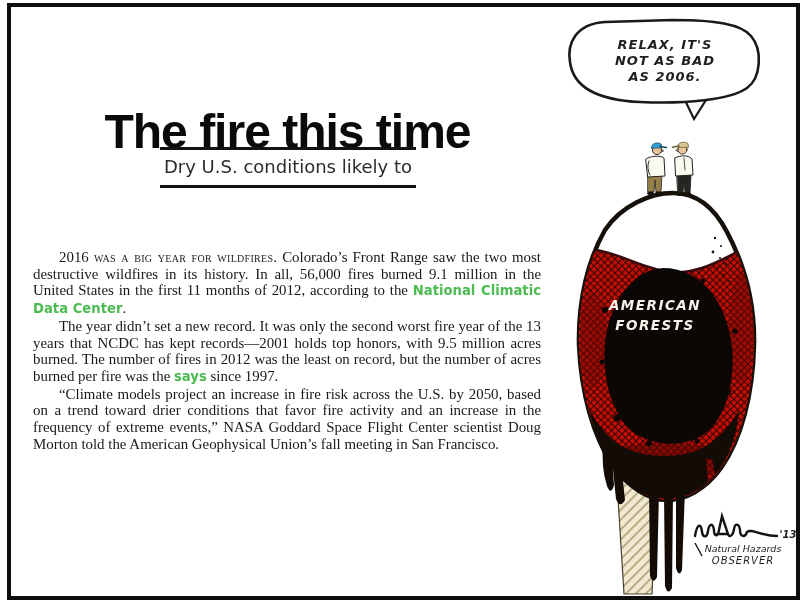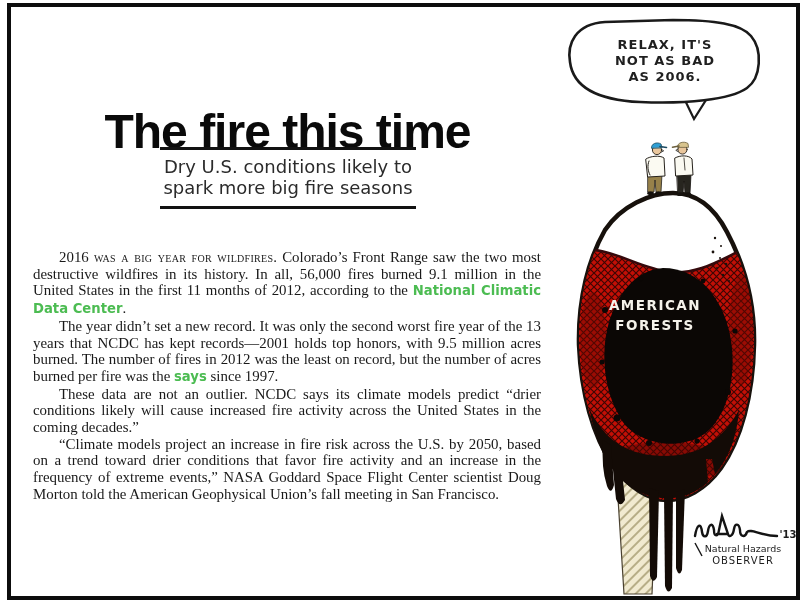--- a/index.html
+++ b/index.html
@@ -29,47 +29,45 @@
     font-family:"Liberation Serif", serif;
     font-size:14.9px; line-height:16.7px; color:#191919;
     text-align:justify;
   }
   .body-text p { margin:0; text-indent:26px; }
   .sc { font-variant:small-caps; letter-spacing:0.3px; }
   .green-link {
     color:#4cbc52; font-family:"DejaVu Sans", sans-serif;
     font-weight:bold; font-size:13.2px; text-decoration:none;
   }
-  .cartoon { position:absolute; left:545px; top:0; width:260px; height:500px; }
+  .cartoon { position:absolute; left:545px; top:0; width:260px; height:500px;font-style:italic; }
   .bubble-text {
     font-family:"DejaVu Sans", sans-serif; font-weight:bold;
     fill:#1f1f1f; font-size:13px; letter-spacing:1px;
   }
   .blob-text {
     font-family:"DejaVu Sans", sans-serif; font-weight:bold;
     fill:#f5f2ea; font-size:13.5px; letter-spacing:1.5px;
   }
   .credit-text { font-family:"DejaVu Sans", sans-serif; fill:#1d1d1d; }
 </style>
 </head>
 <body>
 
 <div class="frame"></div>
 
 <h1 class="page-title">The fire this time</h1>
 
 <div class="subtitle-block">
   <div>Dry U.S. conditions likely to</div>
-  <div>spark more big fire seasons</div>
 </div>
 
 <div class="body-text">
   <p><span>2016 </span><span class="sc">was a big year for wildfires</span><span>. Colorado’s Front Range saw the two most destructive wildfires in its history. In all, 56,000 fires burned 9.1 million in the United States in the first 11 months of 2012, according to the </span><span class="green-link">National Climatic Data Center</span><span>.</span></p>
   <p><span>The year didn’t set a new record. It was only the second worst fire year of the 13 years that NCDC has kept records—2001 holds top honors, with 9.5 million acres burned. The number of fires in 2012 was the least on record, but the number of acres burned per fire was the </span><span class="green-link">says</span><span> since 1997.</span></p>
-  <p>These data are not an outlier. NCDC says its climate models predict “drier conditions likely will cause increased fire activity across the United States in the coming decades.”</p>
   <p>“Climate models project an increase in fire risk across the U.S. by 2050, based on a trend toward drier conditions that favor fire activity and an increase in the frequency of extreme events,” NASA Goddard Space Flight Center scientist Doug Morton told the American Geophysical Union’s fall meeting in San Francisco.</p>
 </div>
 
 <div class="cartoon">
 <svg width="260" height="607" viewBox="0 0 260 607" xmlns="http://www.w3.org/2000/svg">
   <defs>
     <pattern id="xhatch" width="7" height="7" patternUnits="userSpaceOnUse">
       <rect width="7" height="7" fill="#c30f06"></rect>
       <path d="M0,0 L7,7 M7,0 L0,7" stroke="#3d0502" stroke-width="1.2"></path>
     </pattern>

